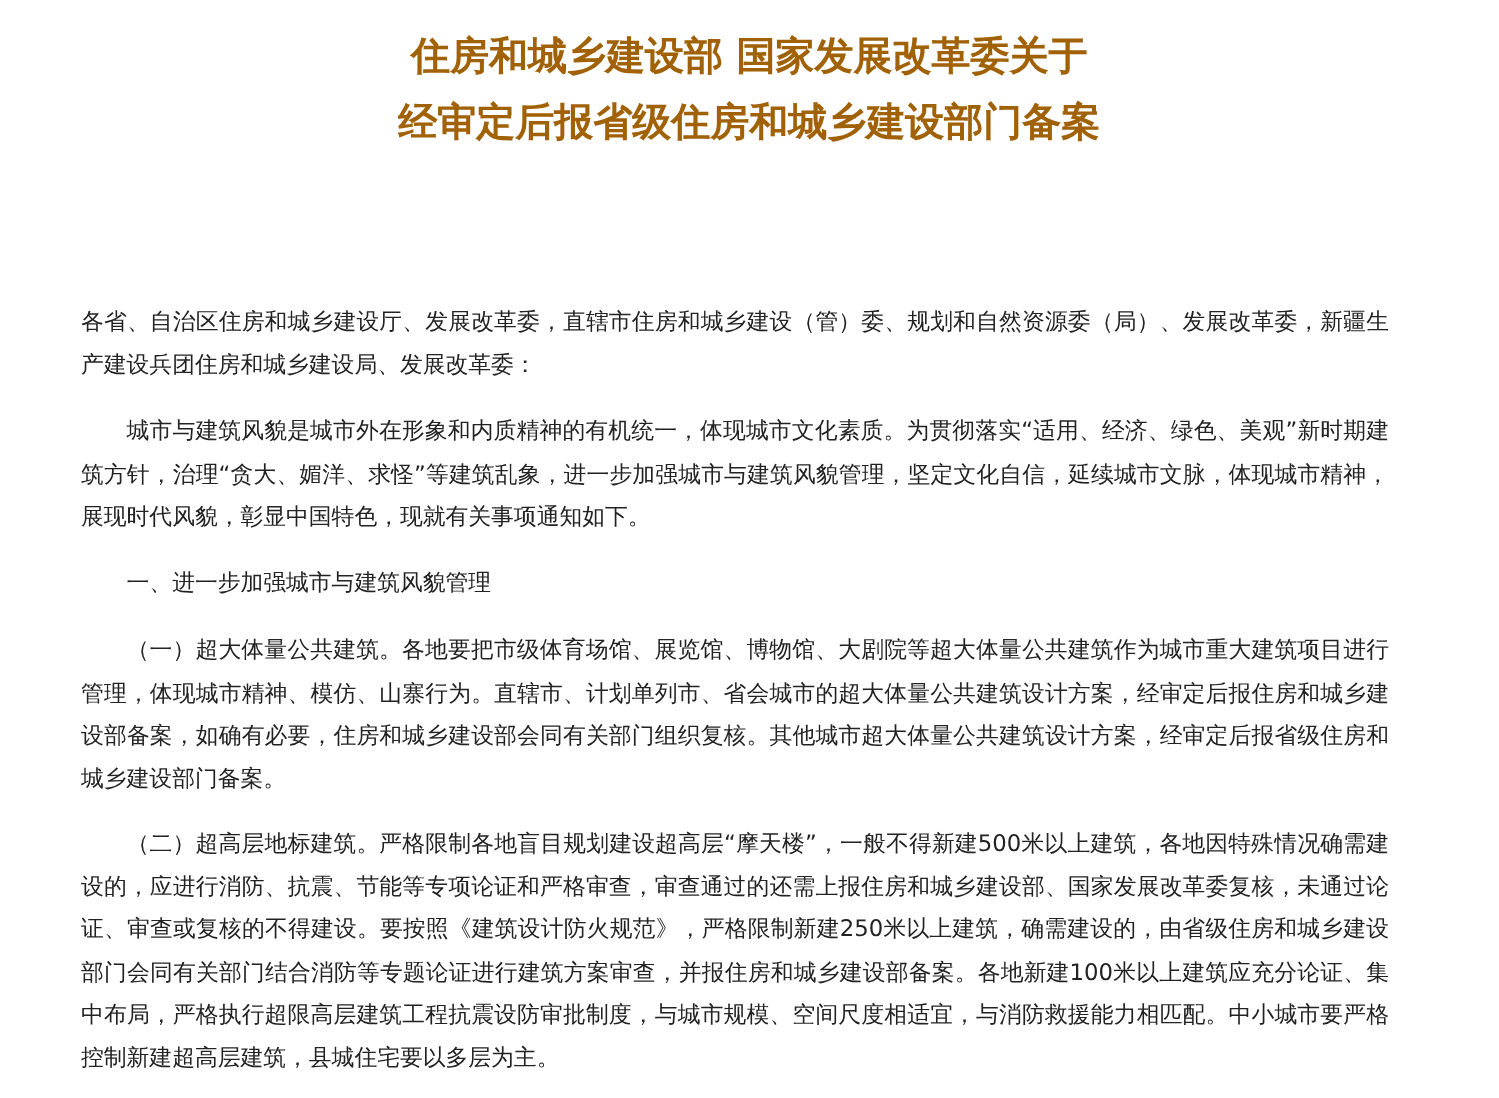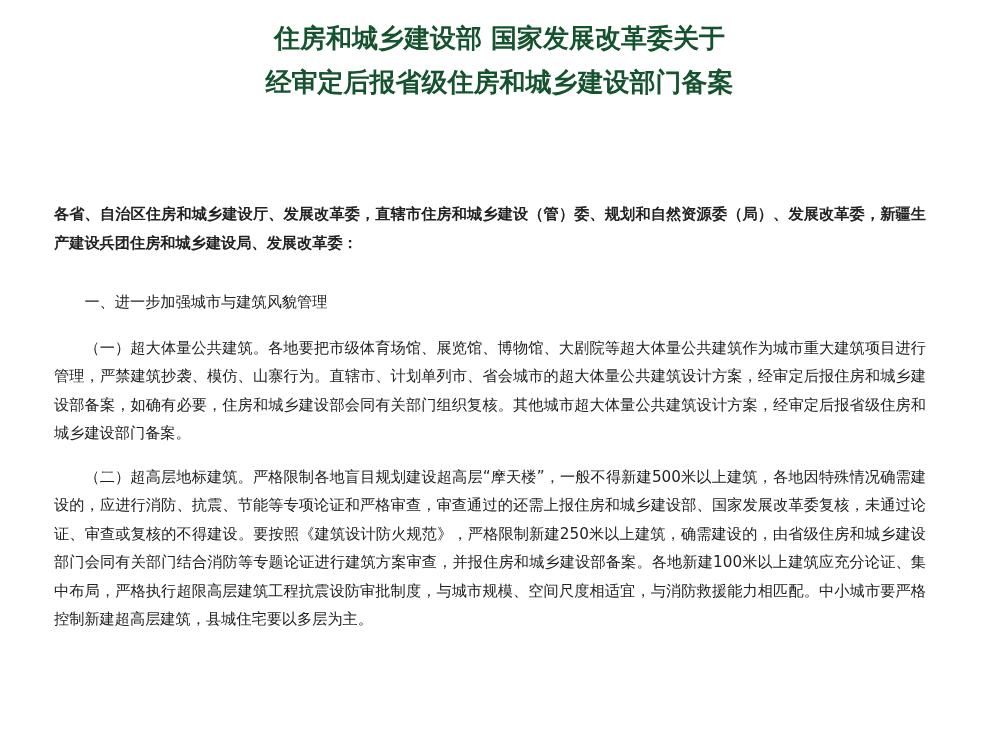--- a/index.html
+++ b/index.html
@@ -21,21 +21,21 @@
   }
   .title {
     position: absolute;
     left: 0;
     top: 16px;
     width: 999px;
     text-align: center;
     font-weight: bold;
     font-size: 26px;
     line-height: 44px;
-    color: #14532d;
+    color: #a16207;
     letter-spacing: 0px;
   }
   .title div { white-space: nowrap; }
   .body {
     position: absolute;
     left: 54px;
     top: 200px;
     width: 872px;
     font-size: 15.2px;
     line-height: 28.5px;
@@ -43,35 +43,35 @@
   }
   .body p {
     margin: 0 0 15px 0;
     text-align: justify;
     text-justify: inter-ideograph;
   }
   .body p.indent {
     text-indent: 2em;
   }
   .body p.salutation {
-    margin-bottom: 31px;
-    font-weight: bold;
+    margin-bottom: 16px;
   }
   .body p.heading {
     margin-bottom: 17px;
   }
 </style>
 </head>
 <body>
 
 <div class="page">
   <div class="title">
     <div>住房和城乡建设部 国家发展改革委关于</div>
     <div>经审定后报省级住房和城乡建设部门备案</div>
   </div>
 
   <div class="body">
     <p class="salutation">各省、自治区住房和城乡建设厅、发展改革委，直辖市住房和城乡建设（管）委、规划和自然资源委（局）、发展改革委，新疆生产建设兵团住房和城乡建设局、发展改革委：</p>
+    <p class="indent">城市与建筑风貌是城市外在形象和内质精神的有机统一，体现城市文化素质。为贯彻落实“适用、经济、绿色、美观”新时期建筑方针，治理“贪大、媚洋、求怪”等建筑乱象，进一步加强城市与建筑风貌管理，坚定文化自信，延续城市文脉，体现城市精神，展现时代风貌，彰显中国特色，现就有关事项通知如下。</p>
     <p class="indent heading">一、进一步加强城市与建筑风貌管理</p>
-    <p class="indent">（一）超大体量公共建筑。各地要把市级体育场馆、展览馆、博物馆、大剧院等超大体量公共建筑作为城市重大建筑项目进行管理，严禁建筑抄袭、模仿、山寨行为。直辖市、计划单列市、省会城市的超大体量公共建筑设计方案，经审定后报住房和城乡建设部备案，如确有必要，住房和城乡建设部会同有关部门组织复核。其他城市超大体量公共建筑设计方案，经审定后报省级住房和城乡建设部门备案。</p>
+    <p class="indent">（一）超大体量公共建筑。各地要把市级体育场馆、展览馆、博物馆、大剧院等超大体量公共建筑作为城市重大建筑项目进行管理，体现城市精神、模仿、山寨行为。直辖市、计划单列市、省会城市的超大体量公共建筑设计方案，经审定后报住房和城乡建设部备案，如确有必要，住房和城乡建设部会同有关部门组织复核。其他城市超大体量公共建筑设计方案，经审定后报省级住房和城乡建设部门备案。</p>
     <p class="indent">（二）超高层地标建筑。严格限制各地盲目规划建设超高层“摩天楼”，一般不得新建500米以上建筑，各地因特殊情况确需建设的，应进行消防、抗震、节能等专项论证和严格审查，审查通过的还需上报住房和城乡建设部、国家发展改革委复核，未通过论证、审查或复核的不得建设。要按照《建筑设计防火规范》，严格限制新建250米以上建筑，确需建设的，由省级住房和城乡建设部门会同有关部门结合消防等专题论证进行建筑方案审查，并报住房和城乡建设部备案。各地新建100米以上建筑应充分论证、集中布局，严格执行超限高层建筑工程抗震设防审批制度，与城市规模、空间尺度相适宜，与消防救援能力相匹配。中小城市要严格控制新建超高层建筑，县城住宅要以多层为主。</p>
   </div>
 </div>
 
 </body></html>

